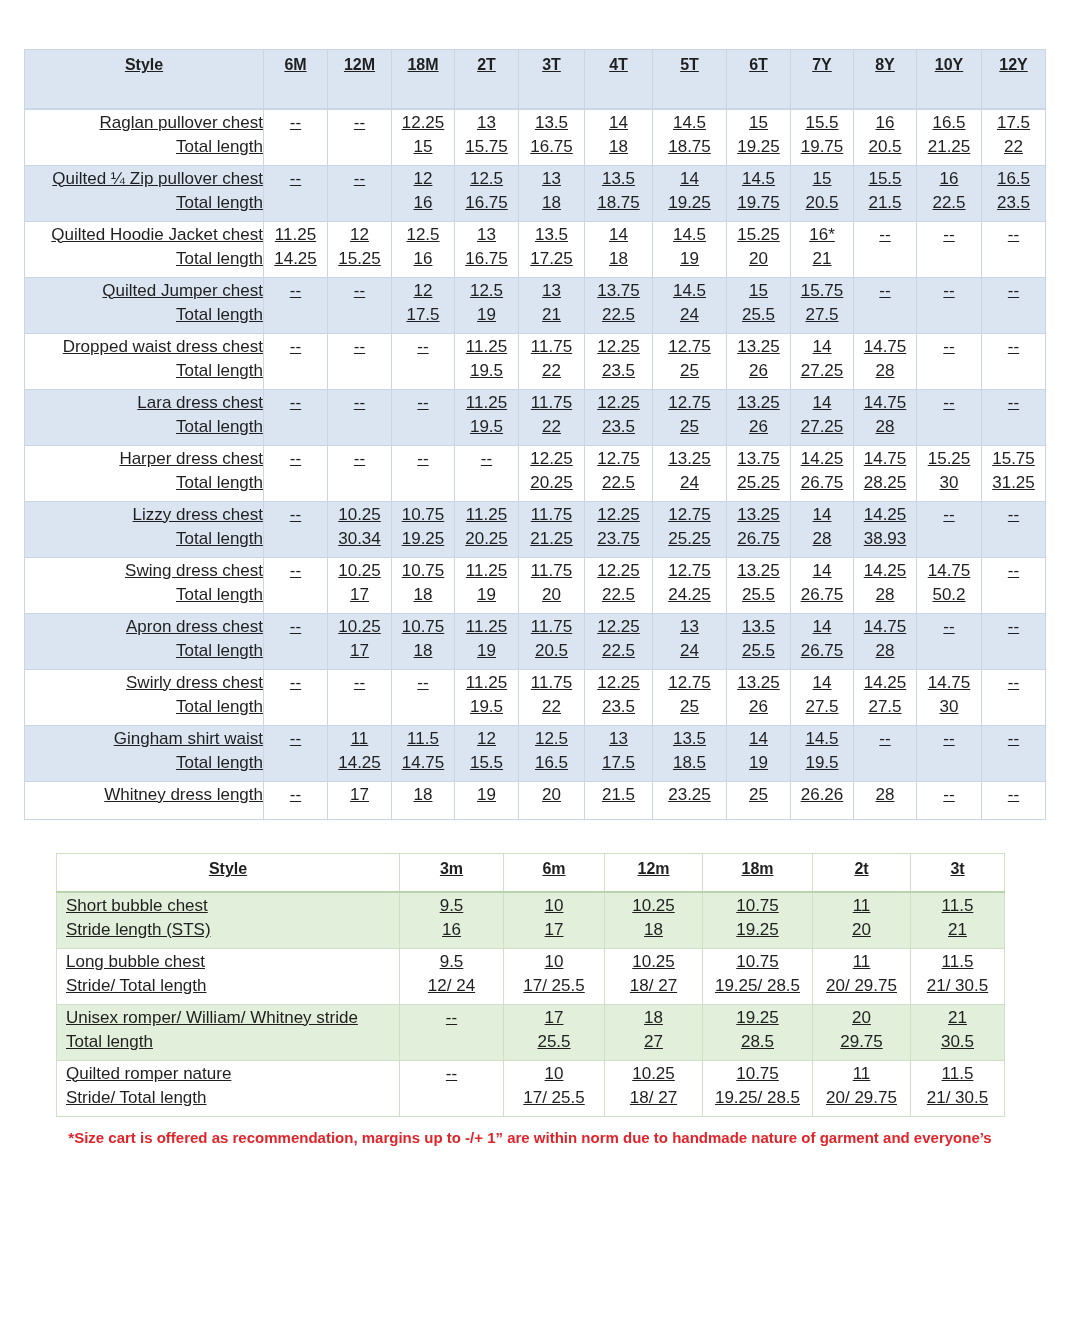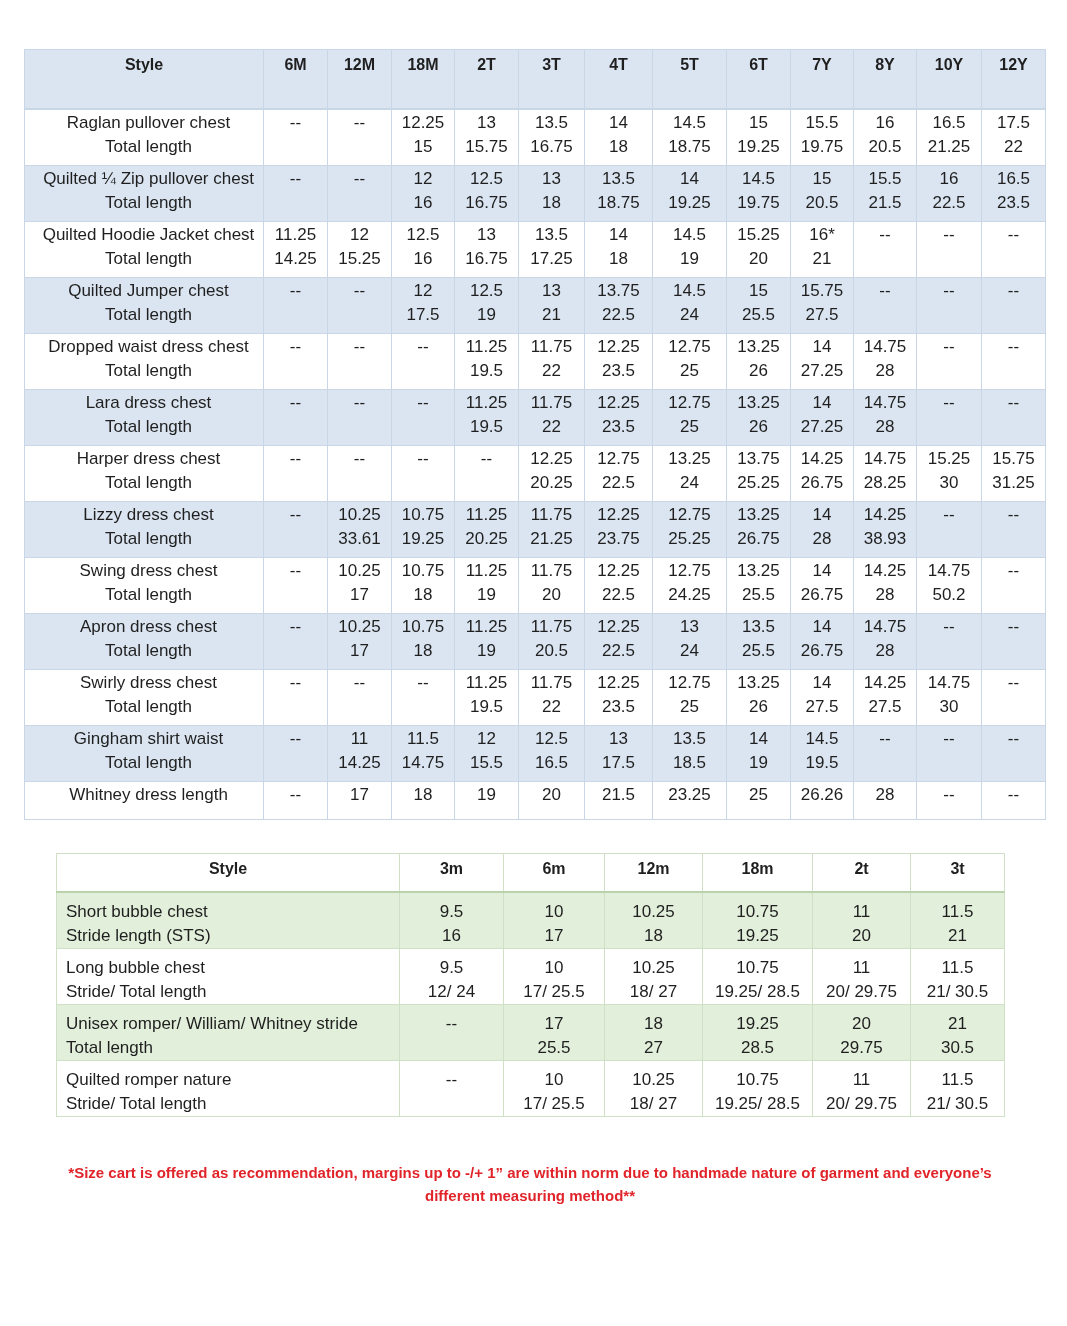--- a/index.html
+++ b/index.html
@@ -1,56 +1,56 @@
 <!DOCTYPE html>
 <html><head>
 <meta charset="utf-8">
 <style>
   html, body { margin: 0; padding: 0; background: #ffffff; }
   body {
     width: 1067px; height: 1326px; position: relative; overflow: hidden;
     font-family: "Liberation Sans", "DejaVu Sans", sans-serif;
     color: #1f1f1f;
   }
-  table { border-collapse: collapse; table-layout: fixed; position: absolute; }
+  table { border-collapse: collapse; table-layout: fixed; position: absolute; text-decoration: underline; }
   td, th { padding: 0; font-size: 17px; line-height: 24px; }
 
   
   #t1 { left: 24px; top: 49px; width: 1021px; border: 1px solid #c9d6e6; }
   #t1 th, #t1 td { border-left: 1px solid #c9d6e6; border-right: 1px solid #c9d6e6; }
   #t1 thead th {
     background: #dbe5f1; height: 55px; vertical-align: top; padding-top: 3px;
     font-weight: bold; font-size: 16px; text-align: center;
     border-bottom: 2px solid #c9d6e6;
   }
   #t1 tbody tr { height: 56px; }
   #t1 tbody tr.last { height: 38px; }
   #t1 tbody tr:nth-child(even) td { background: #dbe5f1; }
   #t1 tbody tr:nth-child(odd) td { background: #ffffff; }
   #t1 tbody td { vertical-align: top; padding-top: 1px; text-align: center; border-bottom: 1px solid #c9d6e6; }
-  #t1 tbody td.style { text-align: center; padding-left: 9px; white-space: nowrap; }
+  #t1 tbody td.style { text-align: right; padding-left: 9px; white-space: nowrap; }
 
   
   #t2 { left: 56px; top: 853px; width: 948px; border: 1px solid #cfe0c7; }
   #t2 th, #t2 td { border-left: 1px solid #cfe0c7; border-right: 1px solid #cfe0c7; }
   #t2 thead th {
     background: #ffffff; height: 34px; font-weight: bold; font-size: 16px;
     text-align: center; vertical-align: top; padding-top: 3px;
     border-bottom: 2px solid #b9d3ac;
   }
   #t2 tbody tr { height: 56px; }
   #t2 tbody tr:nth-child(odd) td { background: #e2efda; }
   #t2 tbody tr:nth-child(even) td { background: #ffffff; }
-  #t2 tbody td { vertical-align: top; padding-top: 7px; text-align: center; border-bottom: 1px solid #cfe0c7; }
+  #t2 tbody td { vertical-align: top; padding-top: 1px; text-align: center; border-bottom: 1px solid #cfe0c7; }
   #t2 tbody td.style { text-align: left; padding-left: 9px; white-space: nowrap; }
 
   .line { display: block; }
 
   #disclaimer {
-    position: absolute; left: 30px; top: 1161px; width: 1000px;
+    position: absolute; left: 30px; top: 1126px; width: 1000px;
     text-align: center; color: #e0242a; font-weight: bold; font-size: 15px; line-height: 23px;
   }
 </style>
 </head>
 <body>
 
 <table id="t1">
   <colgroup>
     <col style="width:239px">
       <col style="width:64px">
@@ -466,21 +466,21 @@
         <td class="style">
           <span class="line">Lizzy dress chest</span>
           <span class="line">Total length</span>
         </td>
         <td>
           <span class="line">--</span>
           <span class="line"></span>
         </td>
         <td>
           <span class="line">10.25</span>
-          <span class="line">33.61</span>
+          <span class="line">30.34</span>
         </td>
         <td>
           <span class="line">10.75</span>
           <span class="line">19.25</span>
         </td>
         <td>
           <span class="line">11.25</span>
           <span class="line">20.25</span>
         </td>
         <td>
@@ -929,14 +929,13 @@
         <td>
           <span class="line">11.5</span>
           <span class="line">21/ 30.5</span>
         </td>
       </tr>
     </tbody>
 </table>
 
 <div id="disclaimer">
   <span class="line">*Size cart is offered as recommendation, margins up to -/+ 1” are within norm due to handmade nature of garment and everyone’s</span>
-  <span class="line">different measuring method**</span>
 </div>
 
 </body></html>

